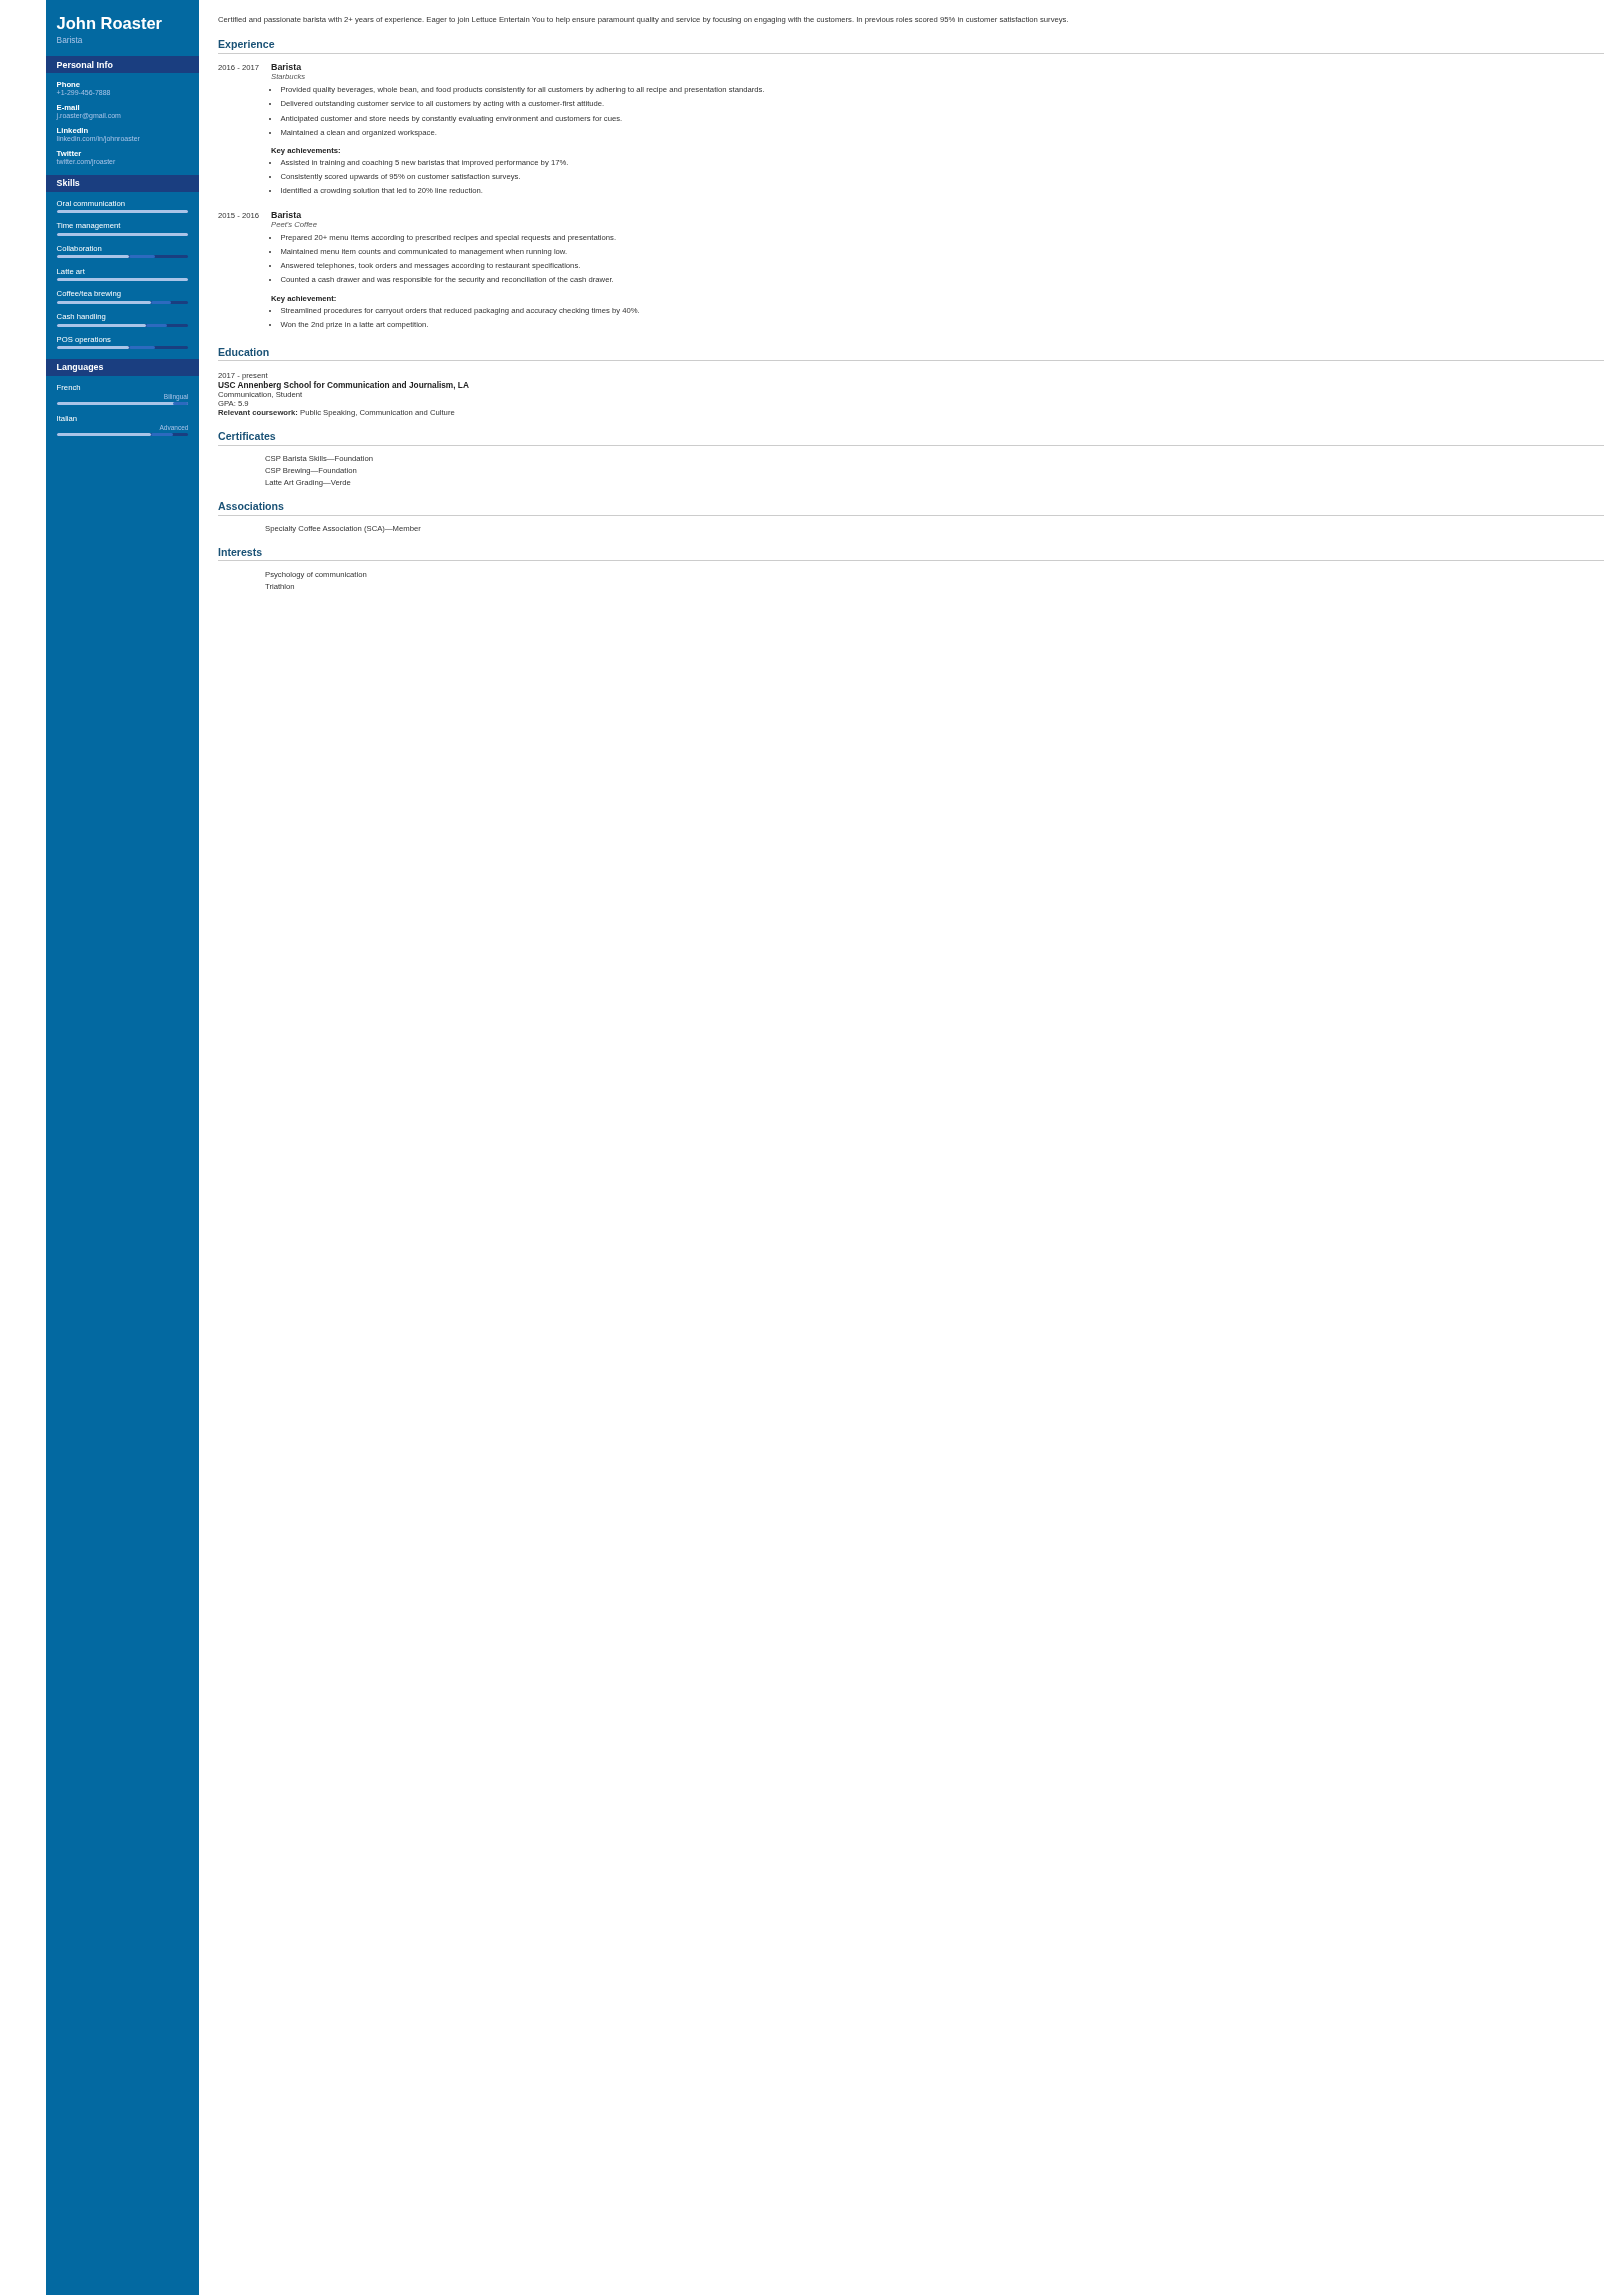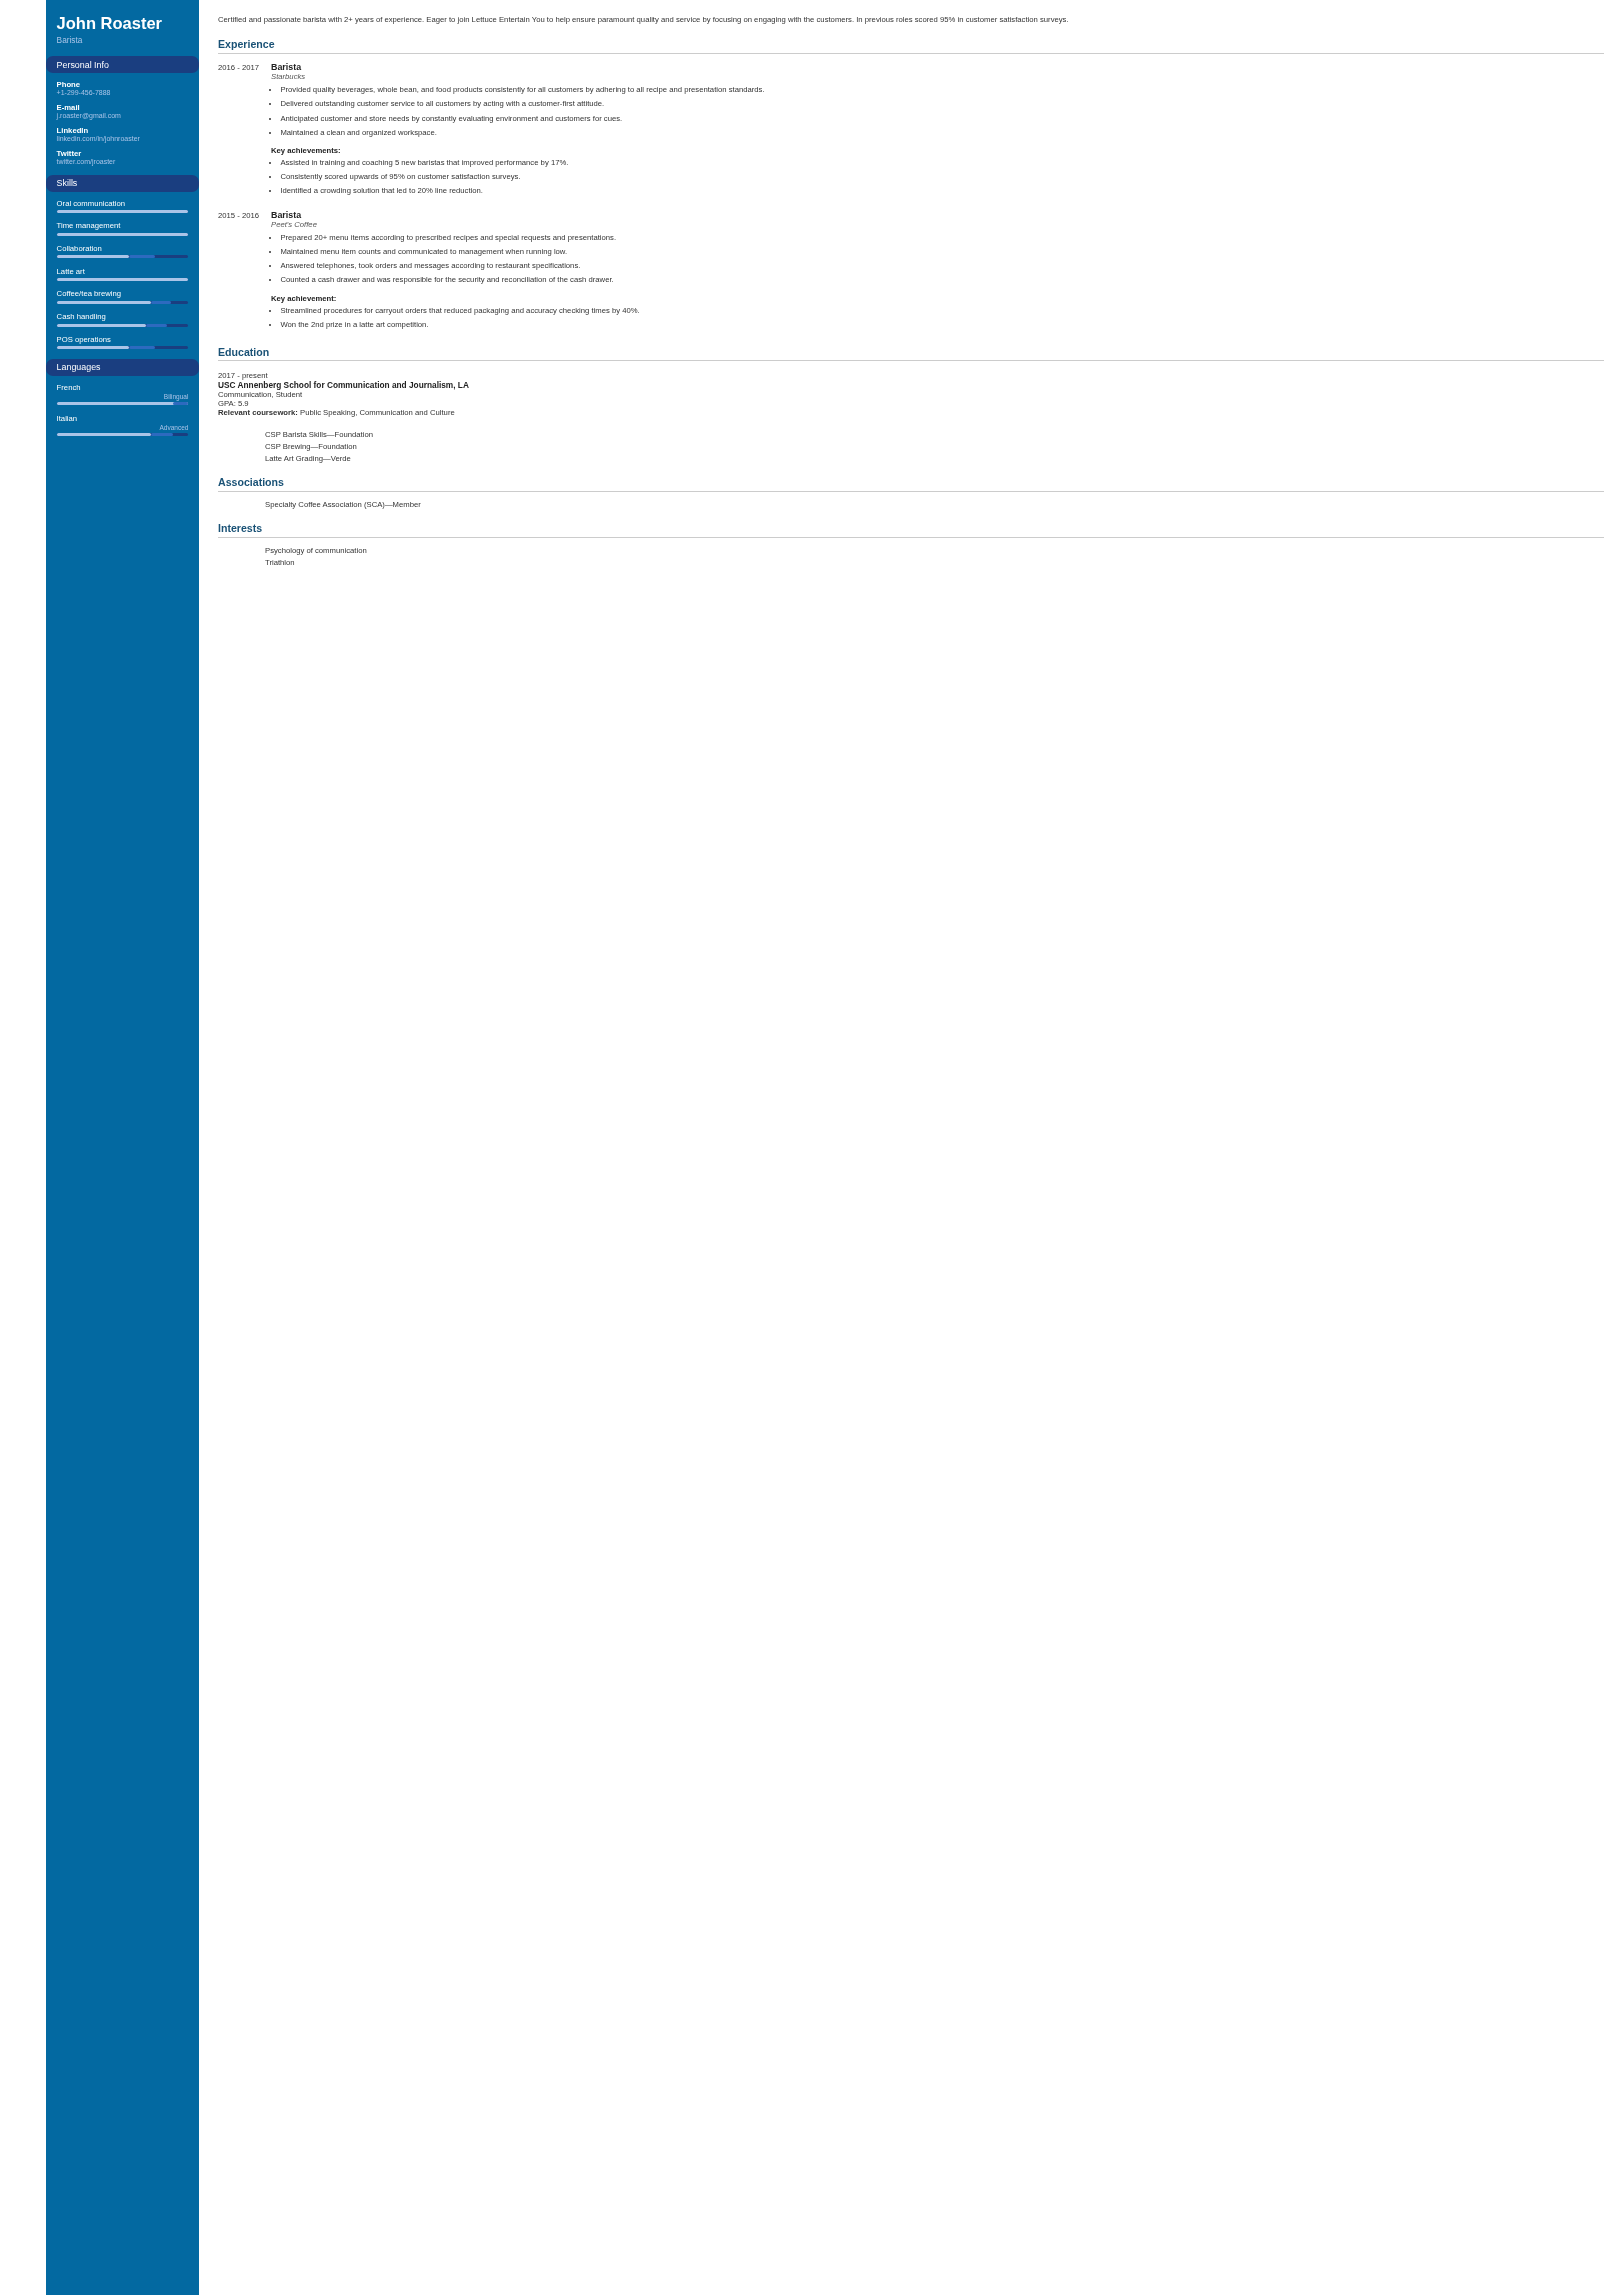--- a/index.html
+++ b/index.html
@@ -31,26 +31,25 @@
     }
 
     .sidebar-title {
       font-size: 8.3px;
       color: #aac4e8;
       margin-bottom: 11.8px;
     }
 
     .sidebar-section-title {
       font-size: 8.9px;
-      font-weight: 400;
+      font-weight: 700;
       color: #fff;
       background: #1a3e80;
       margin: 0 -10.6px 7px -10.6px;
       padding: 3.5px 10.6px;
-      border-radius: 7px;
     }
 
     .contact-item {
       margin-bottom: 7px;
     }
 
     .contact-label {
       font-weight: 700;
       font-size: 7.7px;
       color: #fff;
@@ -398,20 +397,21 @@
       <div class="edu-school">USC Annenberg School for Communication and Journalism, LA</div>
       <div class="edu-field">Communication, Student</div>
       <div class="edu-gpa">GPA: 5.9</div>
       <div class="edu-coursework"><strong>Relevant coursework:</strong> Public Speaking, Communication and Culture</div>
     </div>
   </div>
       </div>
   </div>
 
   <div class="section">
+    <div class="section-title">Certificates</div>
     <div id="certificates-container">
         <div class="cert-item">CSP Barista Skills—Foundation</div>
         <div class="cert-item">CSP Brewing—Foundation</div>
         <div class="cert-item">Latte Art Grading—Verde</div>
       </div>
   </div>
 
   <div class="section">
     <div class="section-title">Associations</div>
     <div id="associations-container">

